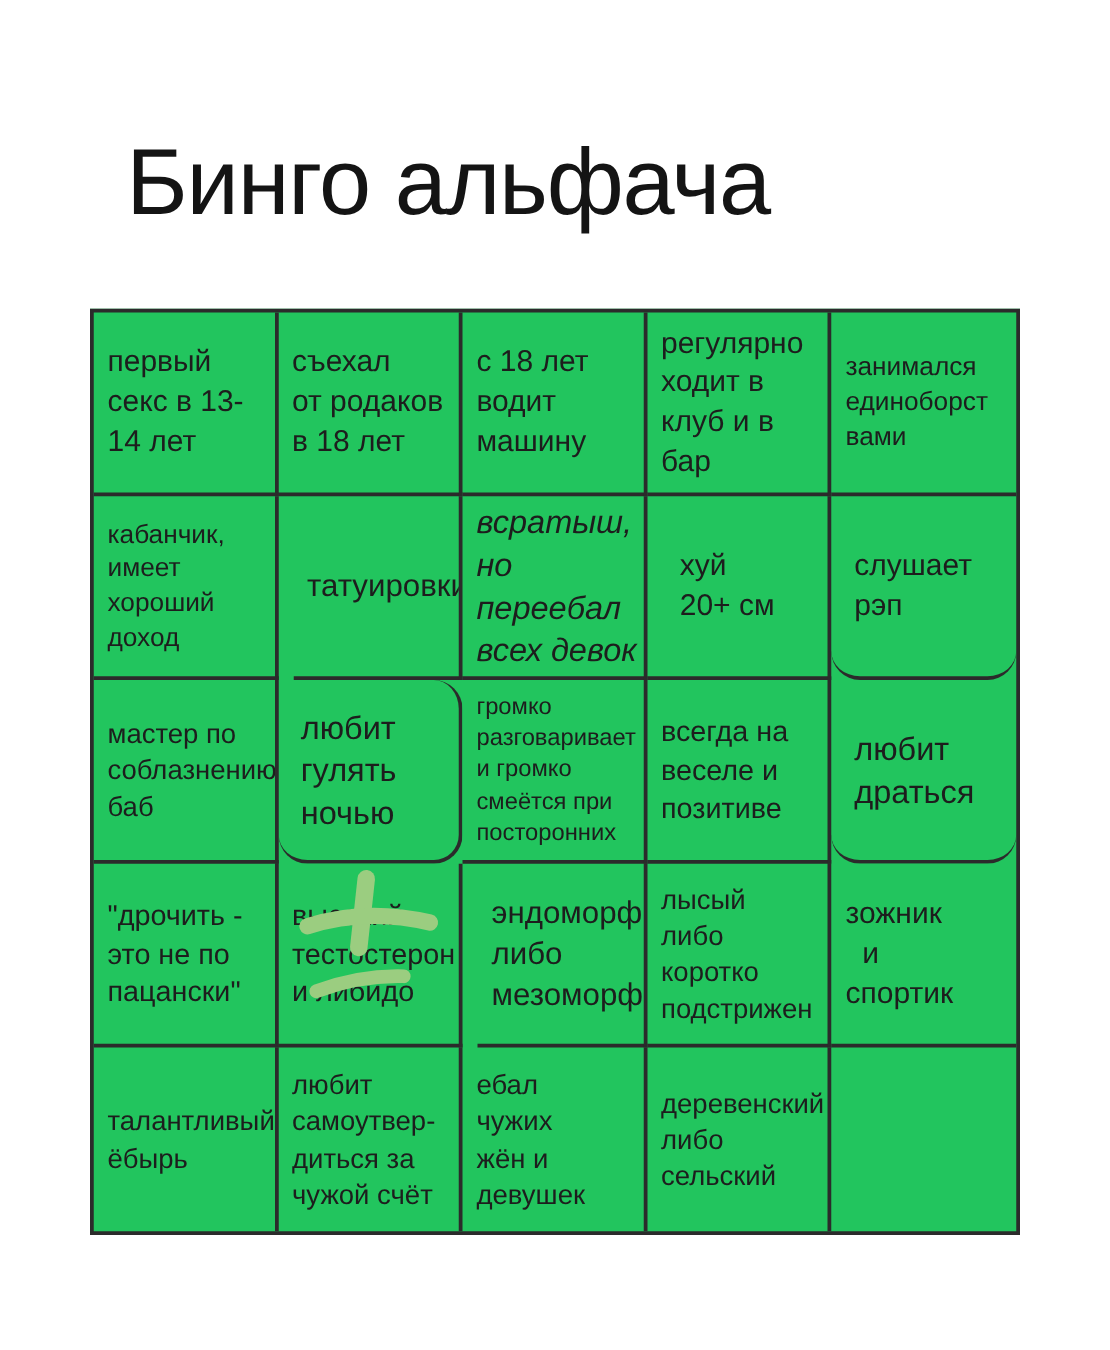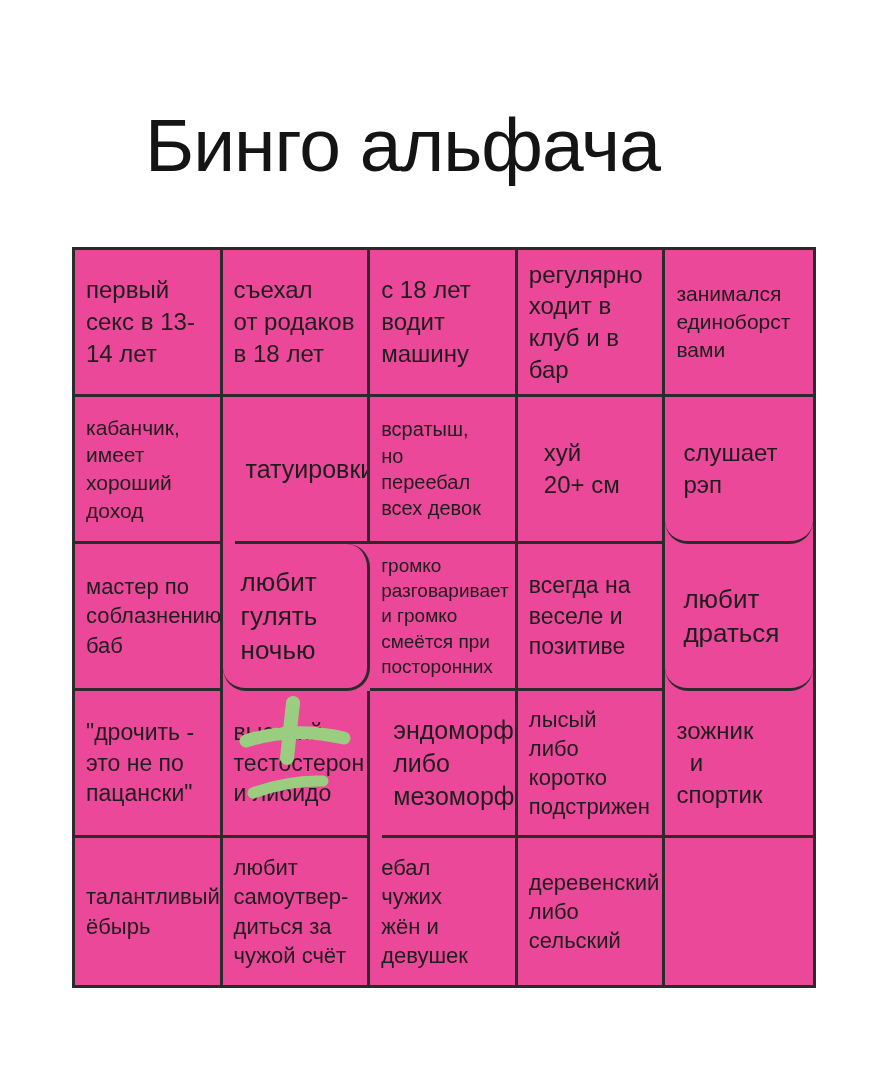--- a/index.html
+++ b/index.html
@@ -11,52 +11,51 @@
     overflow: hidden;
   }
   .page-title {
     position: absolute;
     left: 101px; top: 102px;
     font-size: 75px;
     font-weight: 400;
     color: #141414;
     letter-spacing: -1px;
     white-space: nowrap;
-    margin-left: 44px;
   }
   .bingo-grid {
     position: absolute;
     left: 72px; top: 247px;
     width: 744px; height: 741px;
     box-sizing: border-box;
     display: grid;
     grid-template-columns: repeat(5, 1fr);
     grid-template-rows: repeat(5, 1fr);
     border: 3px solid #2b2b2b;
-    background: #ec4899;
+    background: #22c55e;
   }
   .cell {
     box-sizing: border-box;
     border-right: 3px solid #2b2b2b;
     border-bottom: 3px solid #2b2b2b;
     display: flex;
     align-items: center;
     padding: 4px 4px 4px 11px;
     color: #1d1d1d;
     overflow: hidden;
   }
   .cell:nth-child(5n) { border-right: none; }
   .cell:nth-child(n+21) { border-bottom: none; }
   .cell span {
     white-space: pre-line;
     line-height: 1.32;
     display: block;
   }
   .t19 { font-size: 19px; line-height: 1.38 !important; }
-  .t20 { font-size: 20px; }
+  .t20 { font-size: 26px; font-style: italic; }
   .t21 { font-size: 21px; }
   .t22 { font-size: 22px; }
   .t23 { font-size: 23px; }
   .t24 { font-size: 24px; }
   .t25 { font-size: 25px; margin-left: 12px; }
   .t26 { font-size: 26px; }
   .ind-md { padding-left: 18px; border-radius: 23px; }
   .ind-lg { padding-left: 26px; align-items: center; }
   .marks-overlay {
     position: absolute;

